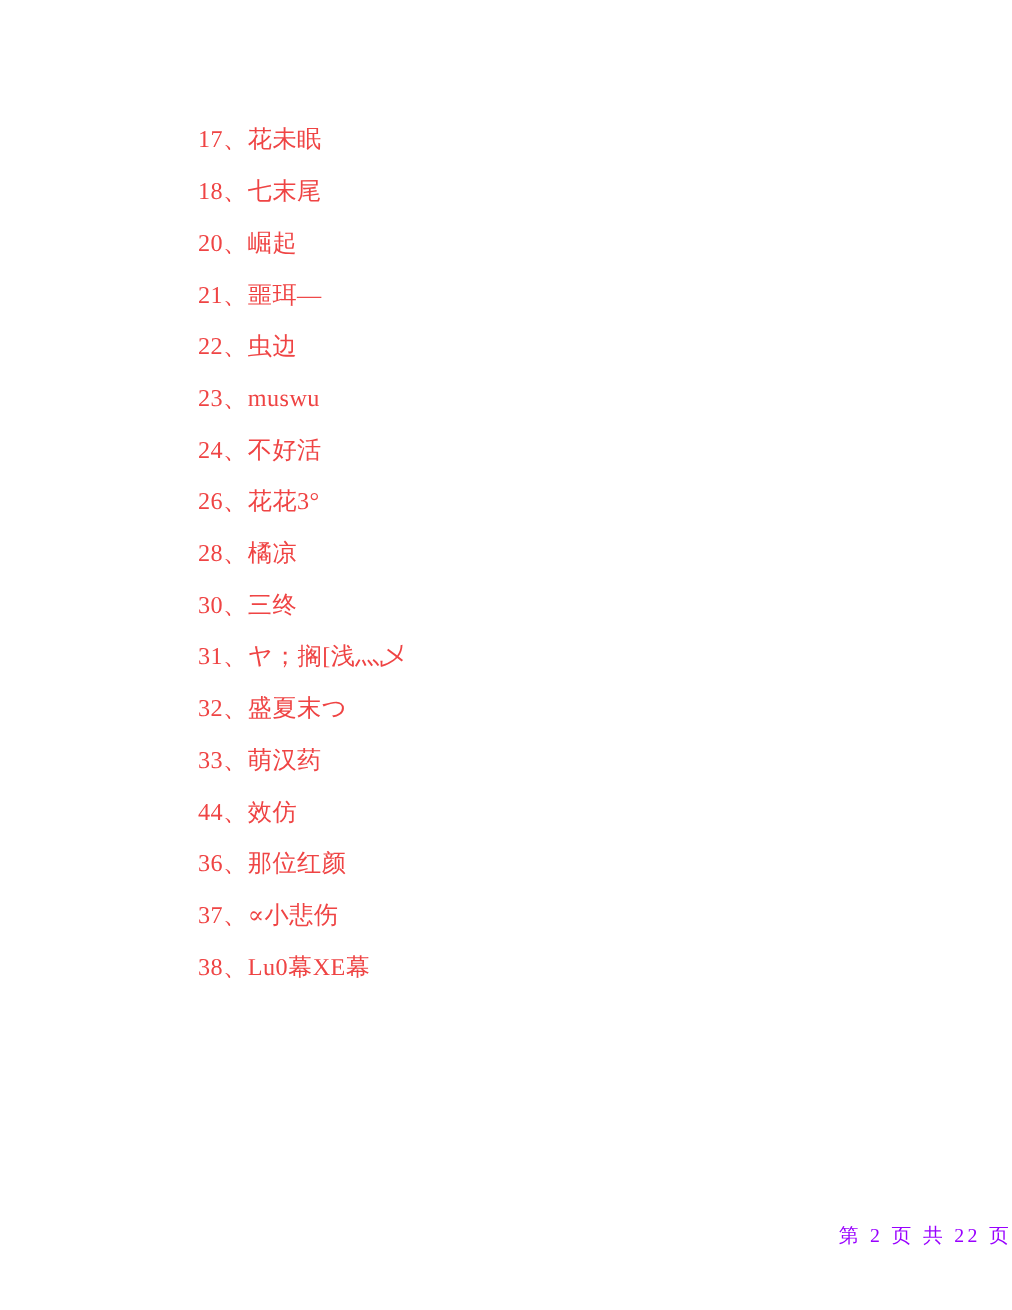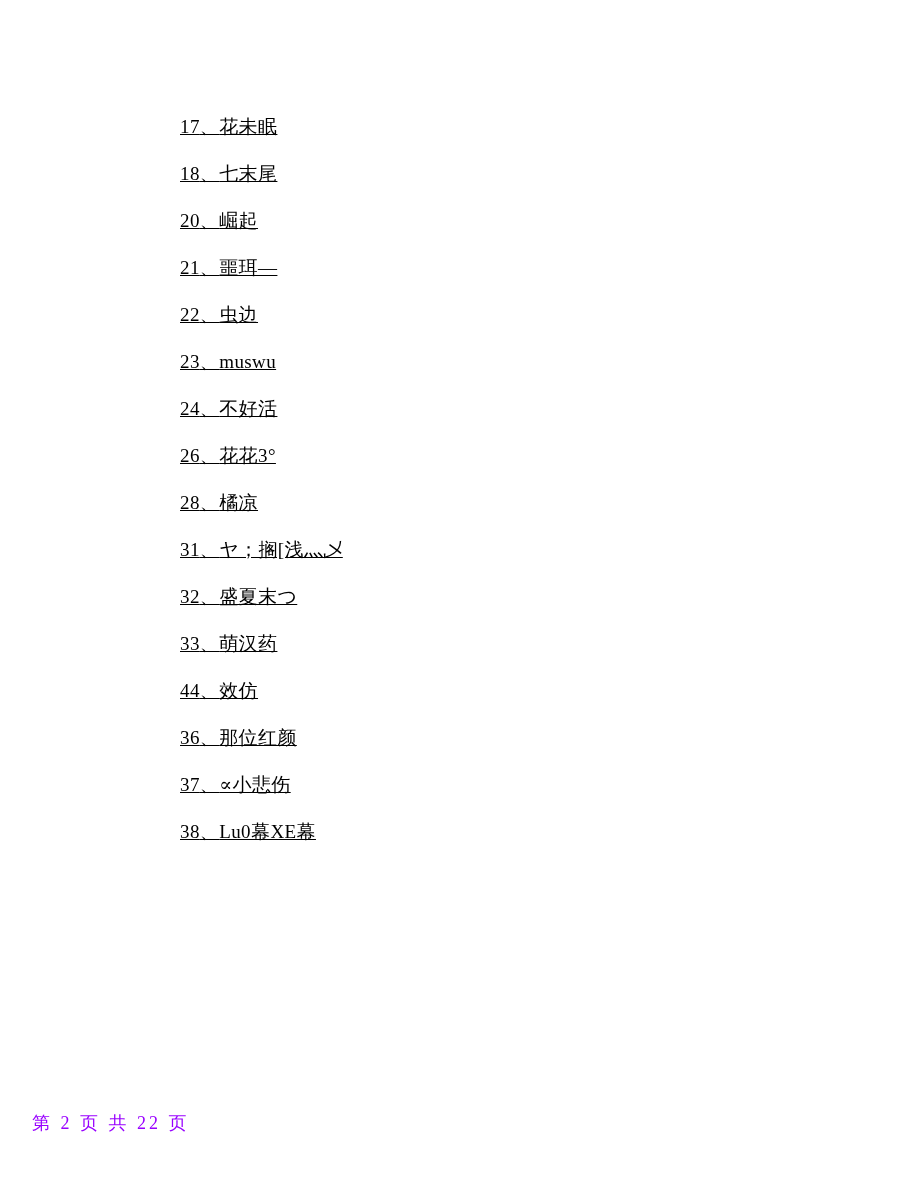--- a/index.html
+++ b/index.html
@@ -15,36 +15,35 @@
     overflow: hidden;
     font-family: "Liberation Serif", "DejaVu Serif", serif;
   }
   .content {
     position: absolute;
     left: 180px;
     top: 103px;
     right: 60px;
   }
   .entry {
-    font-size: 19px;
+    font-size: 22px;
     line-height: 47px;
-    color: #000000;
+    color: #ef4444;
     white-space: nowrap;
     letter-spacing: 0.4px;
-    text-decoration: underline;
   }
   .entry .num {
     font-family: "Liberation Serif", "DejaVu Serif", serif;
   }
   .footer {
     position: absolute;
     left: 0;
     right: 0;
     top: 1111px;
-    text-align: left;
+    text-align: right;
     color: #9900ff;
     font-size: 18px;
     letter-spacing: 3px;
     font-family: "Liberation Serif", "DejaVu Serif", serif;
     margin-left: 32px;
   }
 </style>
 </head>
 <body>
 
@@ -53,20 +52,21 @@
   <div class="content">
       <div class="entry"><span class="num">17</span><span class="sep">、</span><span class="txt">花未眠</span></div>
       <div class="entry"><span class="num">18</span><span class="sep">、</span><span class="txt">七末尾</span></div>
       <div class="entry"><span class="num">20</span><span class="sep">、</span><span class="txt">崛起</span></div>
       <div class="entry"><span class="num">21</span><span class="sep">、</span><span class="txt">噩珥—</span></div>
       <div class="entry"><span class="num">22</span><span class="sep">、</span><span class="txt">虫边</span></div>
       <div class="entry"><span class="num">23</span><span class="sep">、</span><span class="txt">muswu</span></div>
       <div class="entry"><span class="num">24</span><span class="sep">、</span><span class="txt">不好活</span></div>
       <div class="entry"><span class="num">26</span><span class="sep">、</span><span class="txt">花花3°</span></div>
       <div class="entry"><span class="num">28</span><span class="sep">、</span><span class="txt">橘凉</span></div>
+      <div class="entry"><span class="num">30</span><span class="sep">、</span><span class="txt">三终</span></div>
       <div class="entry"><span class="num">31</span><span class="sep">、</span><span class="txt">ヤ；搁[浅灬乄</span></div>
       <div class="entry"><span class="num">32</span><span class="sep">、</span><span class="txt">盛夏末つ</span></div>
       <div class="entry"><span class="num">33</span><span class="sep">、</span><span class="txt">萌汉药</span></div>
       <div class="entry"><span class="num">44</span><span class="sep">、</span><span class="txt">效仿</span></div>
       <div class="entry"><span class="num">36</span><span class="sep">、</span><span class="txt">那位红颜</span></div>
       <div class="entry"><span class="num">37</span><span class="sep">、</span><span class="txt">∝小悲伤</span></div>
       <div class="entry"><span class="num">38</span><span class="sep">、</span><span class="txt">Lu0幕XE幕</span></div>
     </div>
 
   <div class="footer">第 2 页 共 22 页</div>

